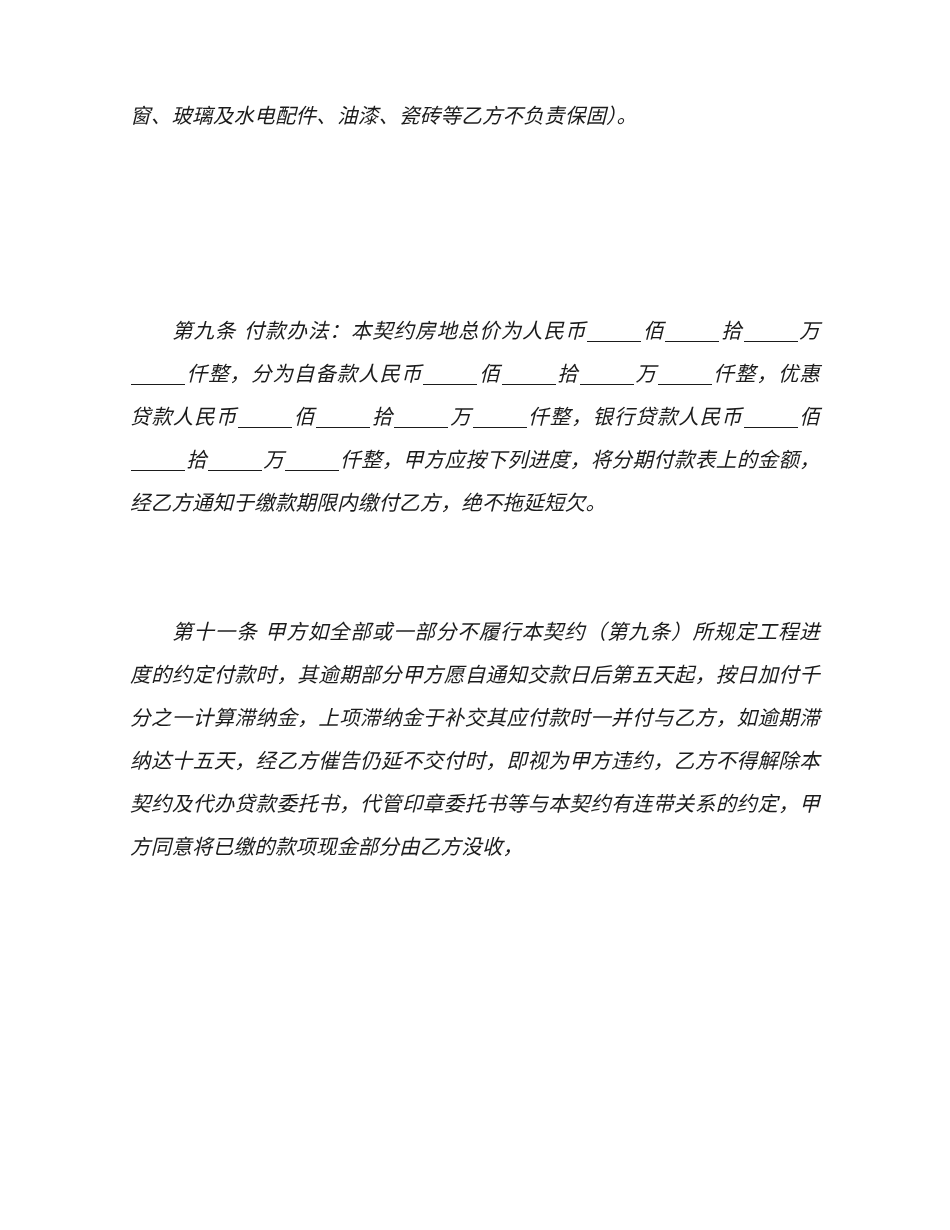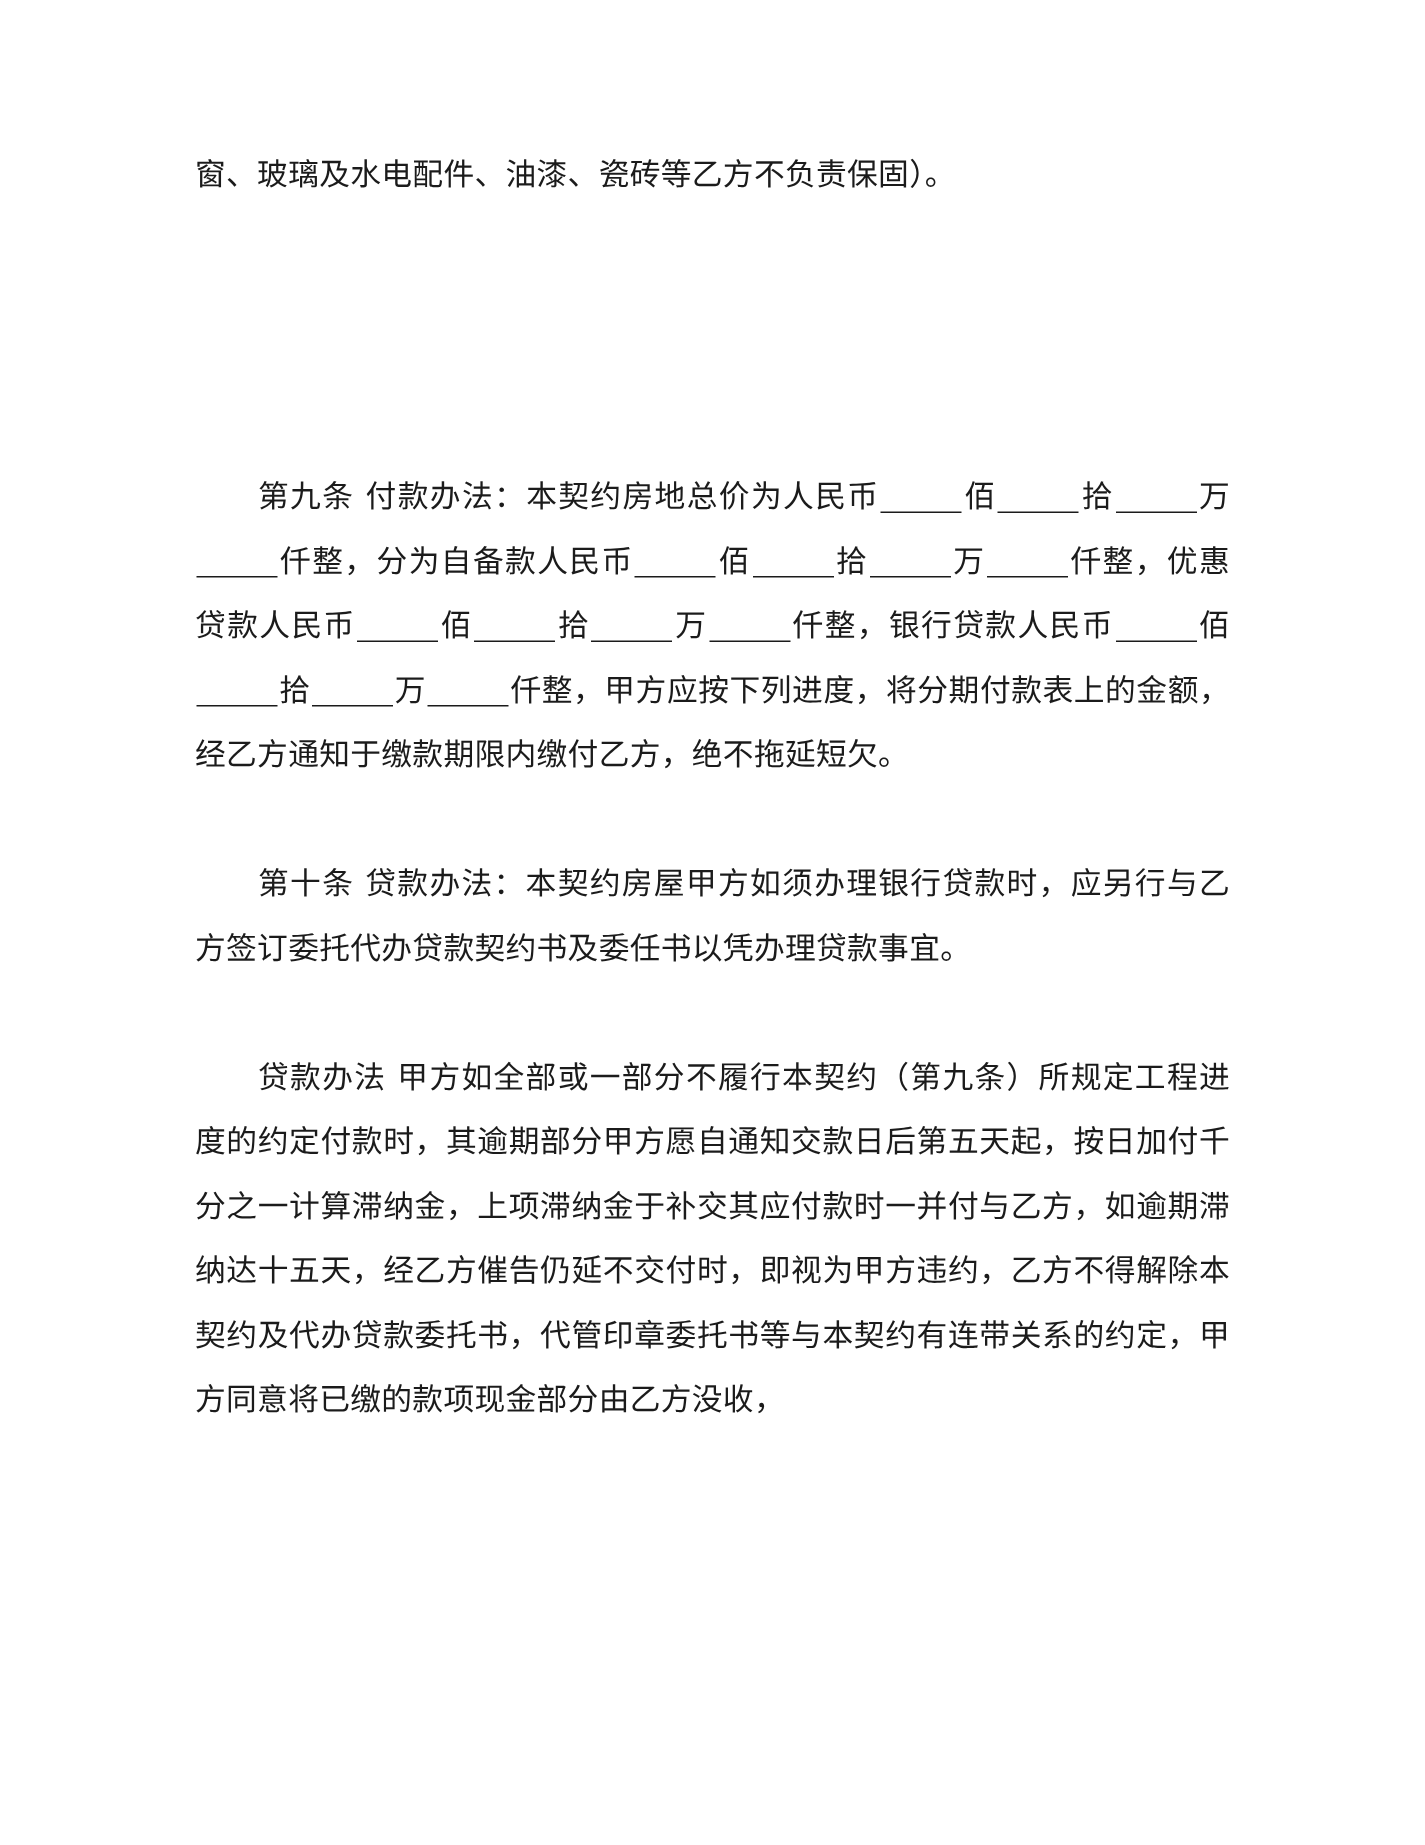--- a/index.html
+++ b/index.html
@@ -28,20 +28,21 @@
   }
   p.para {
     margin: 0;
     font-size: 20.5px;
     line-height: 43px;
     text-align: justify;
     text-justify: inter-ideograph;
     letter-spacing: 0.2px;
     color: #1b1b1b;
     white-space: normal;
+    font-style: italic;
   }
   p.indent {
     text-indent: 42px;
   }
   .gap-lg { height: 43px; }
   .gap-md { height: 43px; }
   .blank {
     display: inline-block;
     border-bottom: 1.6px solid #1b1b1b;
     width: 54px;
@@ -66,20 +67,19 @@
 
     <div class="gap-md"></div>
 
 
     <div class="gap-md"></div>
 
     <p class="para indent">第九条 付款办法：本契约房地总价为人民币<span class="blank"></span>佰<span class="blank"></span>拾<span class="blank"></span>万<span class="blank"></span>仟整，分为自备款人民币<span class="blank"></span>佰<span class="blank"></span>拾<span class="blank"></span>万<span class="blank"></span>仟整，优惠贷款人民币<span class="blank"></span>佰<span class="blank"></span>拾<span class="blank"></span>万<span class="blank"></span>仟整，银行贷款人民币<span class="blank"></span>佰<span class="blank"></span>拾<span class="blank"></span>万<span class="blank"></span>仟整，甲方应按下列进度，将分期付款表上的金额，经乙方通知于缴款期限内缴付乙方，绝不拖延短欠。</p>
 
     <div class="gap-md"></div>
 
-    <p class="para indent">第十条 贷款办法：本契约房屋甲方如须办理银行贷款时，应另行与乙方签订委托代办贷款契约书及委任书以凭办理贷款事宜。</p>
 
     <div class="gap-md"></div>
 
-    <p class="para indent">贷款办法 甲方如全部或一部分不履行本契约（第九条）所规定工程进度的约定付款时，其逾期部分甲方愿自通知交款日后第五天起，按日加付千分之一计算滞纳金，上项滞纳金于补交其应付款时一并付与乙方，如逾期滞纳达十五天，经乙方催告仍延不交付时，即视为甲方违约，乙方不得解除本契约及代办贷款委托书，代管印章委托书等与本契约有连带关系的约定，甲方同意将已缴的款项现金部分由乙方没收，</p>
+    <p class="para indent">第十一条 甲方如全部或一部分不履行本契约（第九条）所规定工程进度的约定付款时，其逾期部分甲方愿自通知交款日后第五天起，按日加付千分之一计算滞纳金，上项滞纳金于补交其应付款时一并付与乙方，如逾期滞纳达十五天，经乙方催告仍延不交付时，即视为甲方违约，乙方不得解除本契约及代办贷款委托书，代管印章委托书等与本契约有连带关系的约定，甲方同意将已缴的款项现金部分由乙方没收，</p>
 
   </div>
 </div>
 
 </body></html>

